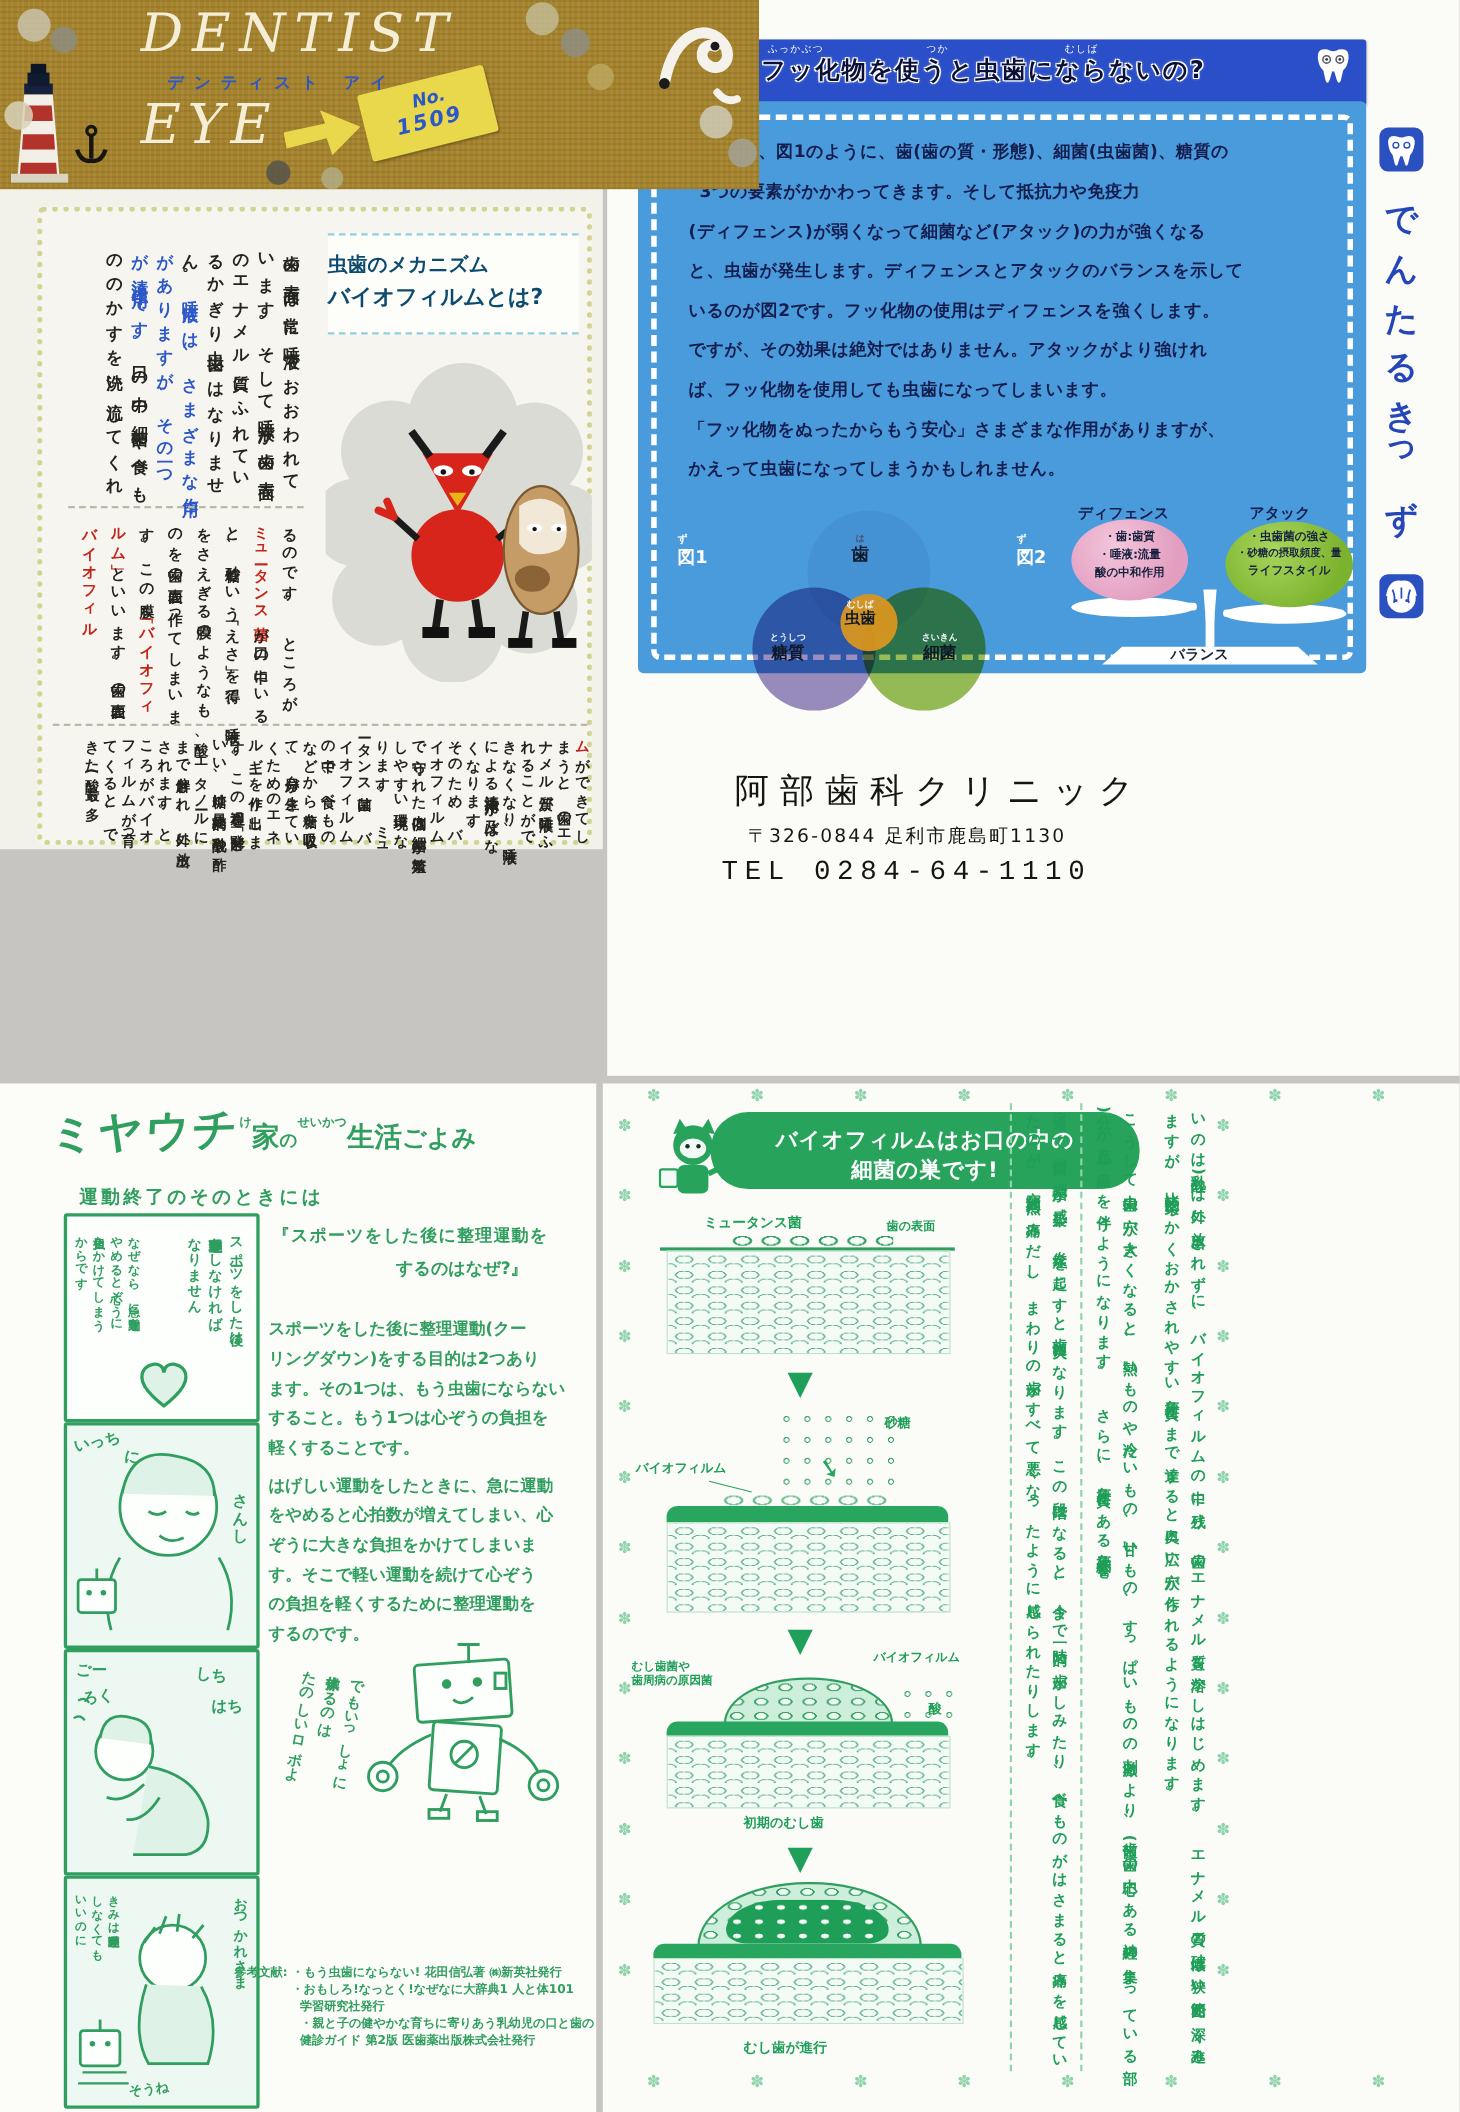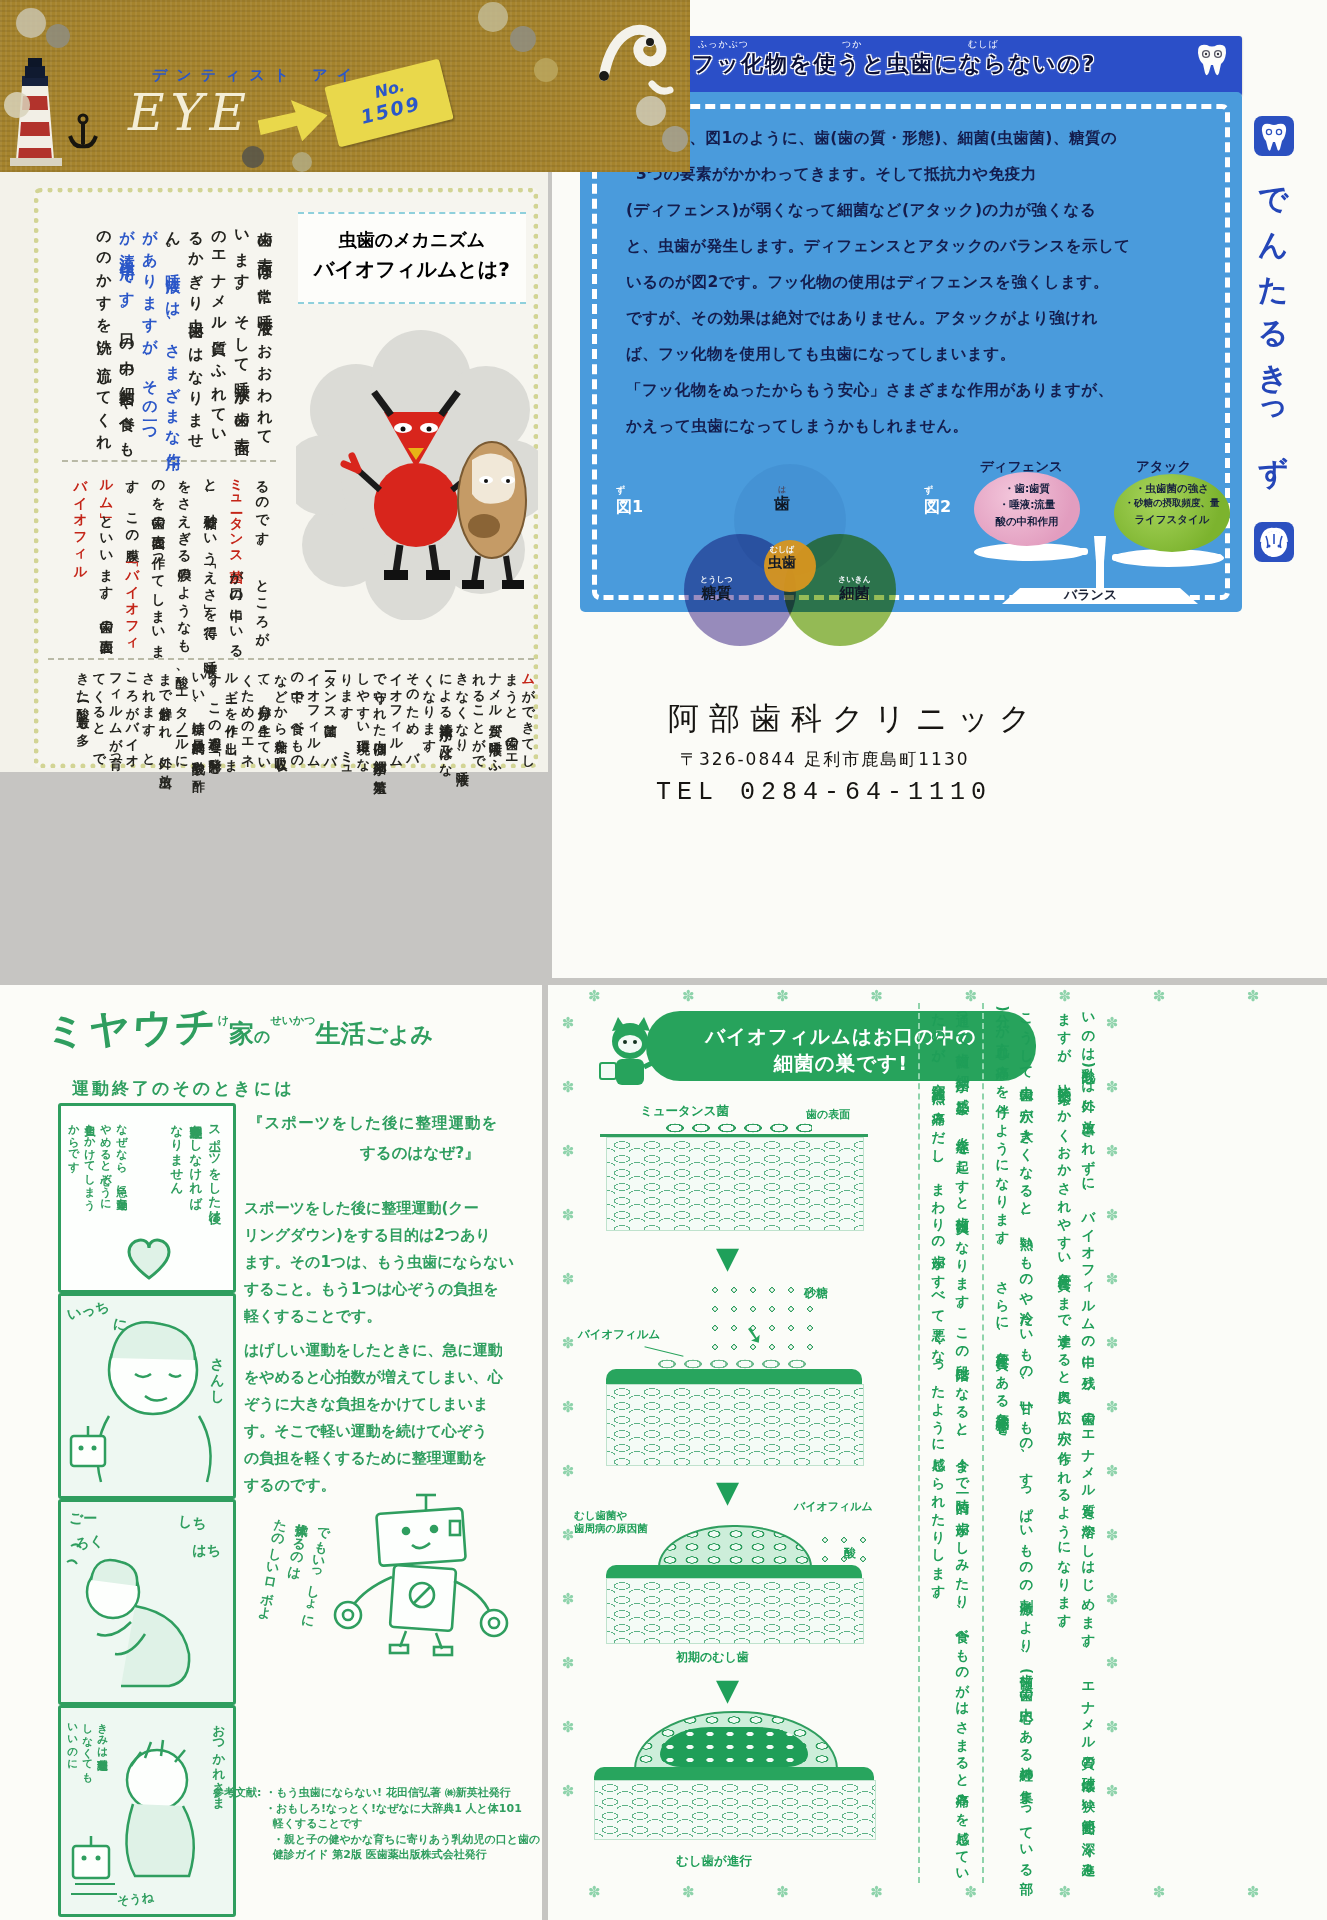--- a/index.html
+++ b/index.html
@@ -15,21 +15,21 @@
                      repeating-linear-gradient(90deg,rgba(255,255,255,.06) 0 2px,transparent 2px 5px);}
   .serif-it{font-family:"DejaVu Serif",serif;font-style:italic;color:#f4eed6;}
   .dot{position:absolute;border-radius:50%;opacity:.85;}
   .tag{position:absolute;background:#e9d84b;transform:rotate(-14deg);border-radius:3px;
        box-shadow:1px 2px 2px rgba(0,0,0,.25);color:#2b57c8;font-style:italic;font-weight:bold;text-align:center;}
   
   .frame{position:absolute;border:5px dotted #d2d494;border-radius:6px;background:rgba(255,255,255,.25);}
   .jp{color:#24241f;font-weight:bold;}
   .blue{color:#2b57c8;}
   .red{color:#c42518;}
-  .bubble-line{color:#000000;font-weight:bold;text-align:center;}
+  .bubble-line{color:#0c4a6e;font-weight:bold;}
   
   .bar{position:absolute;background:#2b4fc8;border-radius:3px;box-shadow:0 1px 2px rgba(0,0,0,.3);}
   .bar-title{color:#0b1038;font-weight:bold;text-shadow:1px 1px 0 #fff,-1px -1px 0 #fff,1px -1px 0 #fff,-1px 1px 0 #fff,0 0 3px #fff;}
   .furi{color:#fff;font-size:9px;letter-spacing:1px;}
   .bluebox{position:absolute;background:#4a9bdc;border-radius:5px;}
   .bluebox-inner{position:absolute;inset:12px;border:5px dashed #ffffff;border-radius:8px;}
   .boxline{height:36px;font-size:15.5px;font-weight:bold;color:#141d4e;letter-spacing:.5px;}
   .figlab{color:#fff;font-weight:bold;font-size:16px;}
   .vcirc{position:absolute;border-radius:50%;mix-blend-mode:multiply;}
   .vlab{position:absolute;font-weight:bold;color:#101826;text-align:center;line-height:1.1;}
@@ -66,20 +66,21 @@
     background-image:radial-gradient(ellipse 9px 5px at 10px 7px,#eefaf2 50%,#2f9e5f 55%,#2f9e5f 70%,rgba(0,0,0,0) 74%);
     background-size:22px 13px;}
   .sugar{position:absolute;background-image:radial-gradient(circle 3px at 9px 9px,rgba(0,0,0,0) 50%,#2f9e5f 58%,#2f9e5f 85%,rgba(0,0,0,0) 92%);background-size:19px 19px;}
 </style>
 </head>
 <body>
 
 <div class="paper" style="left:0;top:0;width:548px;height:772px;background:#f3f2ea;"></div>
 
 <div class="masthead">
+  <div class="abs serif-it" style="left:128px;top:2px;font-size:48px;letter-spacing:8px;">DENTIST</div>
   <div class="abs" style="left:152px;top:66px;font-size:15px;font-weight:bold;color:#2b57c8;letter-spacing:9px;">デンティスト アイ</div>
   <div class="abs serif-it" style="left:128px;top:84px;font-size:50px;letter-spacing:6px;">EYE</div>
 
   <div class="abs" style="left:258px;top:100px;width:70px;height:42px;background:#e9d84b;clip-path:polygon(0 40%,55% 30%,50% 0,100% 45%,60% 100%,55% 62%,2% 75%);transform:rotate(-6deg);"></div>
   <div class="tag" style="left:330px;top:72px;width:118px;height:62px;">
     <div style="font-size:16px;margin-top:8px;margin-left:8px;">No.</div>
     <div style="font-size:19px;letter-spacing:2px;">1509</div>
   </div>
 
   <svg class="abs" style="left:8px;top:52px;" width="56" height="118" viewBox="0 0 56 118">
@@ -390,21 +391,21 @@
       <line x1="76" y1="146" x2="70" y2="162"></line>
         <rect x="60" y="160" width="18" height="8"></rect>
       <line x1="106" y1="148" x2="112" y2="164"></line>
         <rect x="104" y="162" width="18" height="8"></rect>
     </g>
   </svg>
   <div class="abs" style="left:213px;top:800px;width:300px;color:#2f9e5f;font-size:11px;line-height:15.5px;font-weight:bold;">
     <span>参考文献:</span>
     <div class="pre" style="display:inline;">・もう虫歯にならない! 花田信弘著 ㈱新英社発行</div>
     <div class="pre" style="margin-left:52px;">・おもしろ!なっとく!なぜなに大辞典1 人と体101</div>
-    <div class="pre" style="margin-left:52px;">  軽くすることです</div>
+    <div class="pre" style="margin-left:52px;">  学習研究社発行</div>
     <div class="pre" style="margin-left:60px;">・親と子の健やかな育ちに寄りあう乳幼児の口と歯の</div>
     <div class="pre" style="margin-left:52px;">  健診ガイド 第2版 医歯薬出版株式会社発行</div>
   </div>
 </div>
 
 <div class="paper" style="left:548px;top:985px;width:779px;height:935px;background:#fbfcf8;"></div>
 <div class="abs" style="left:548px;top:985px;width:779px;height:935px;">
   <div class="star-col abs" style="left:8px;top:6px;width:24px;">✽
 ✽
 ✽

